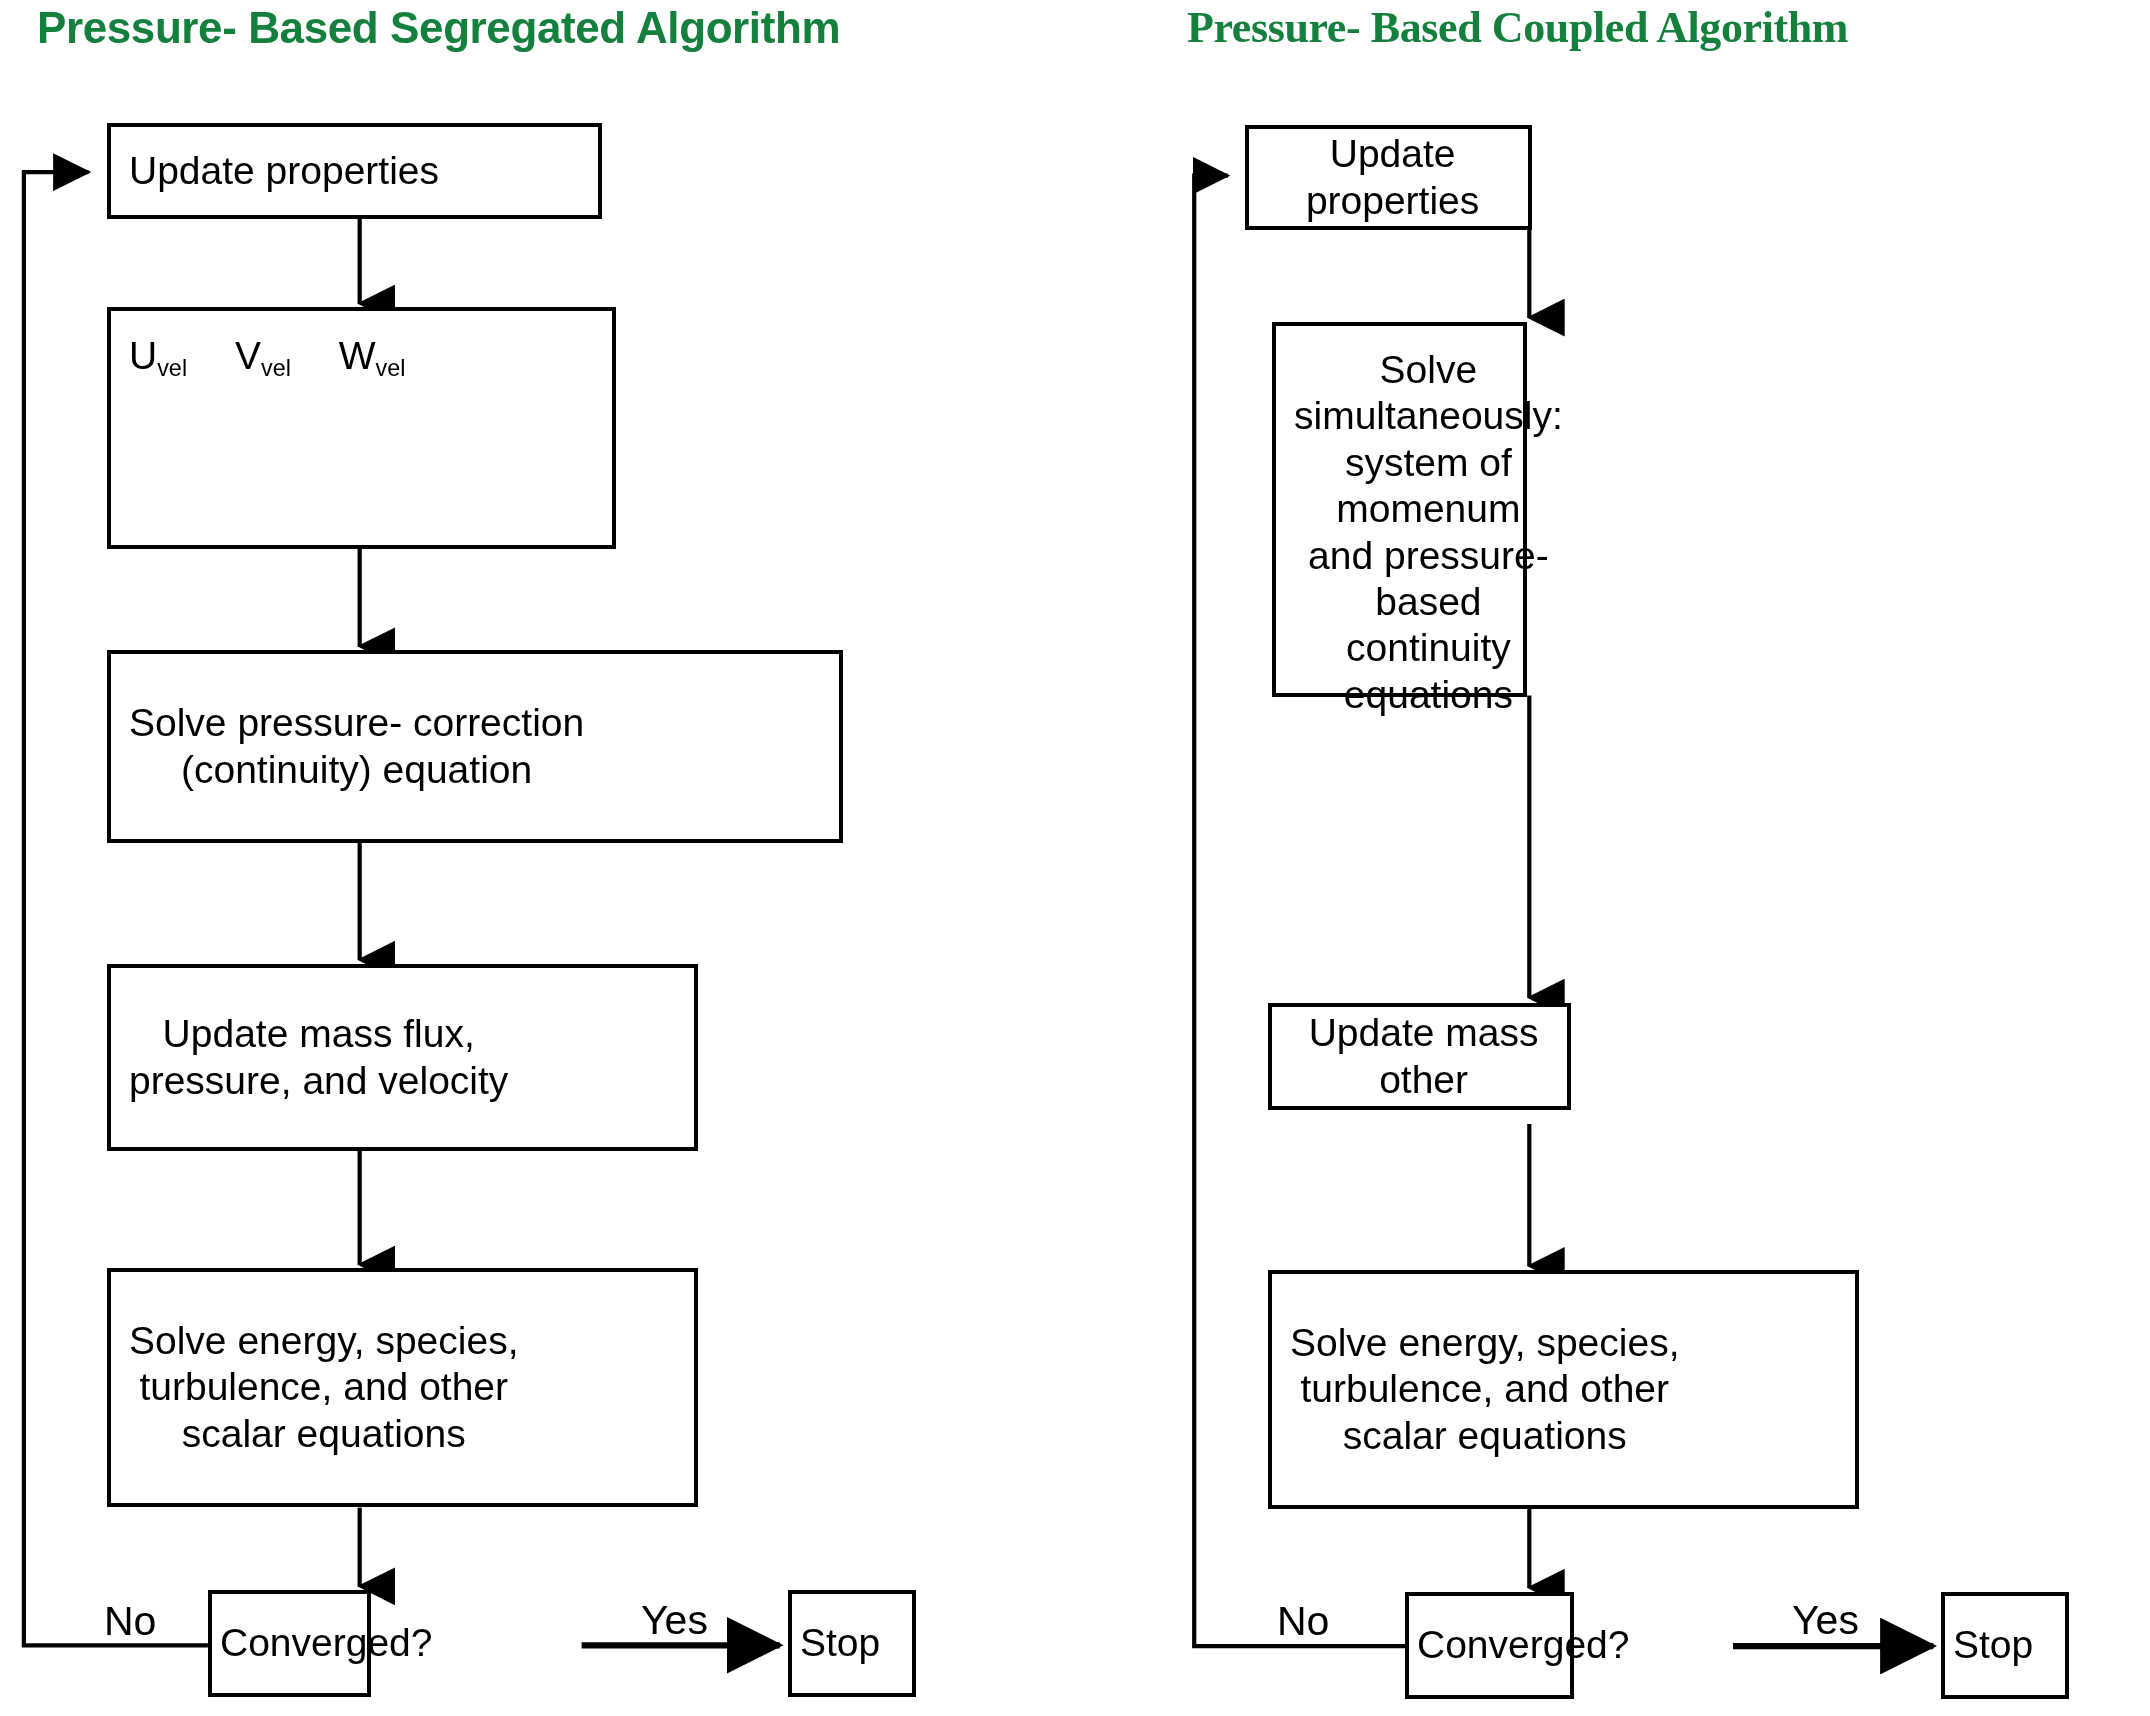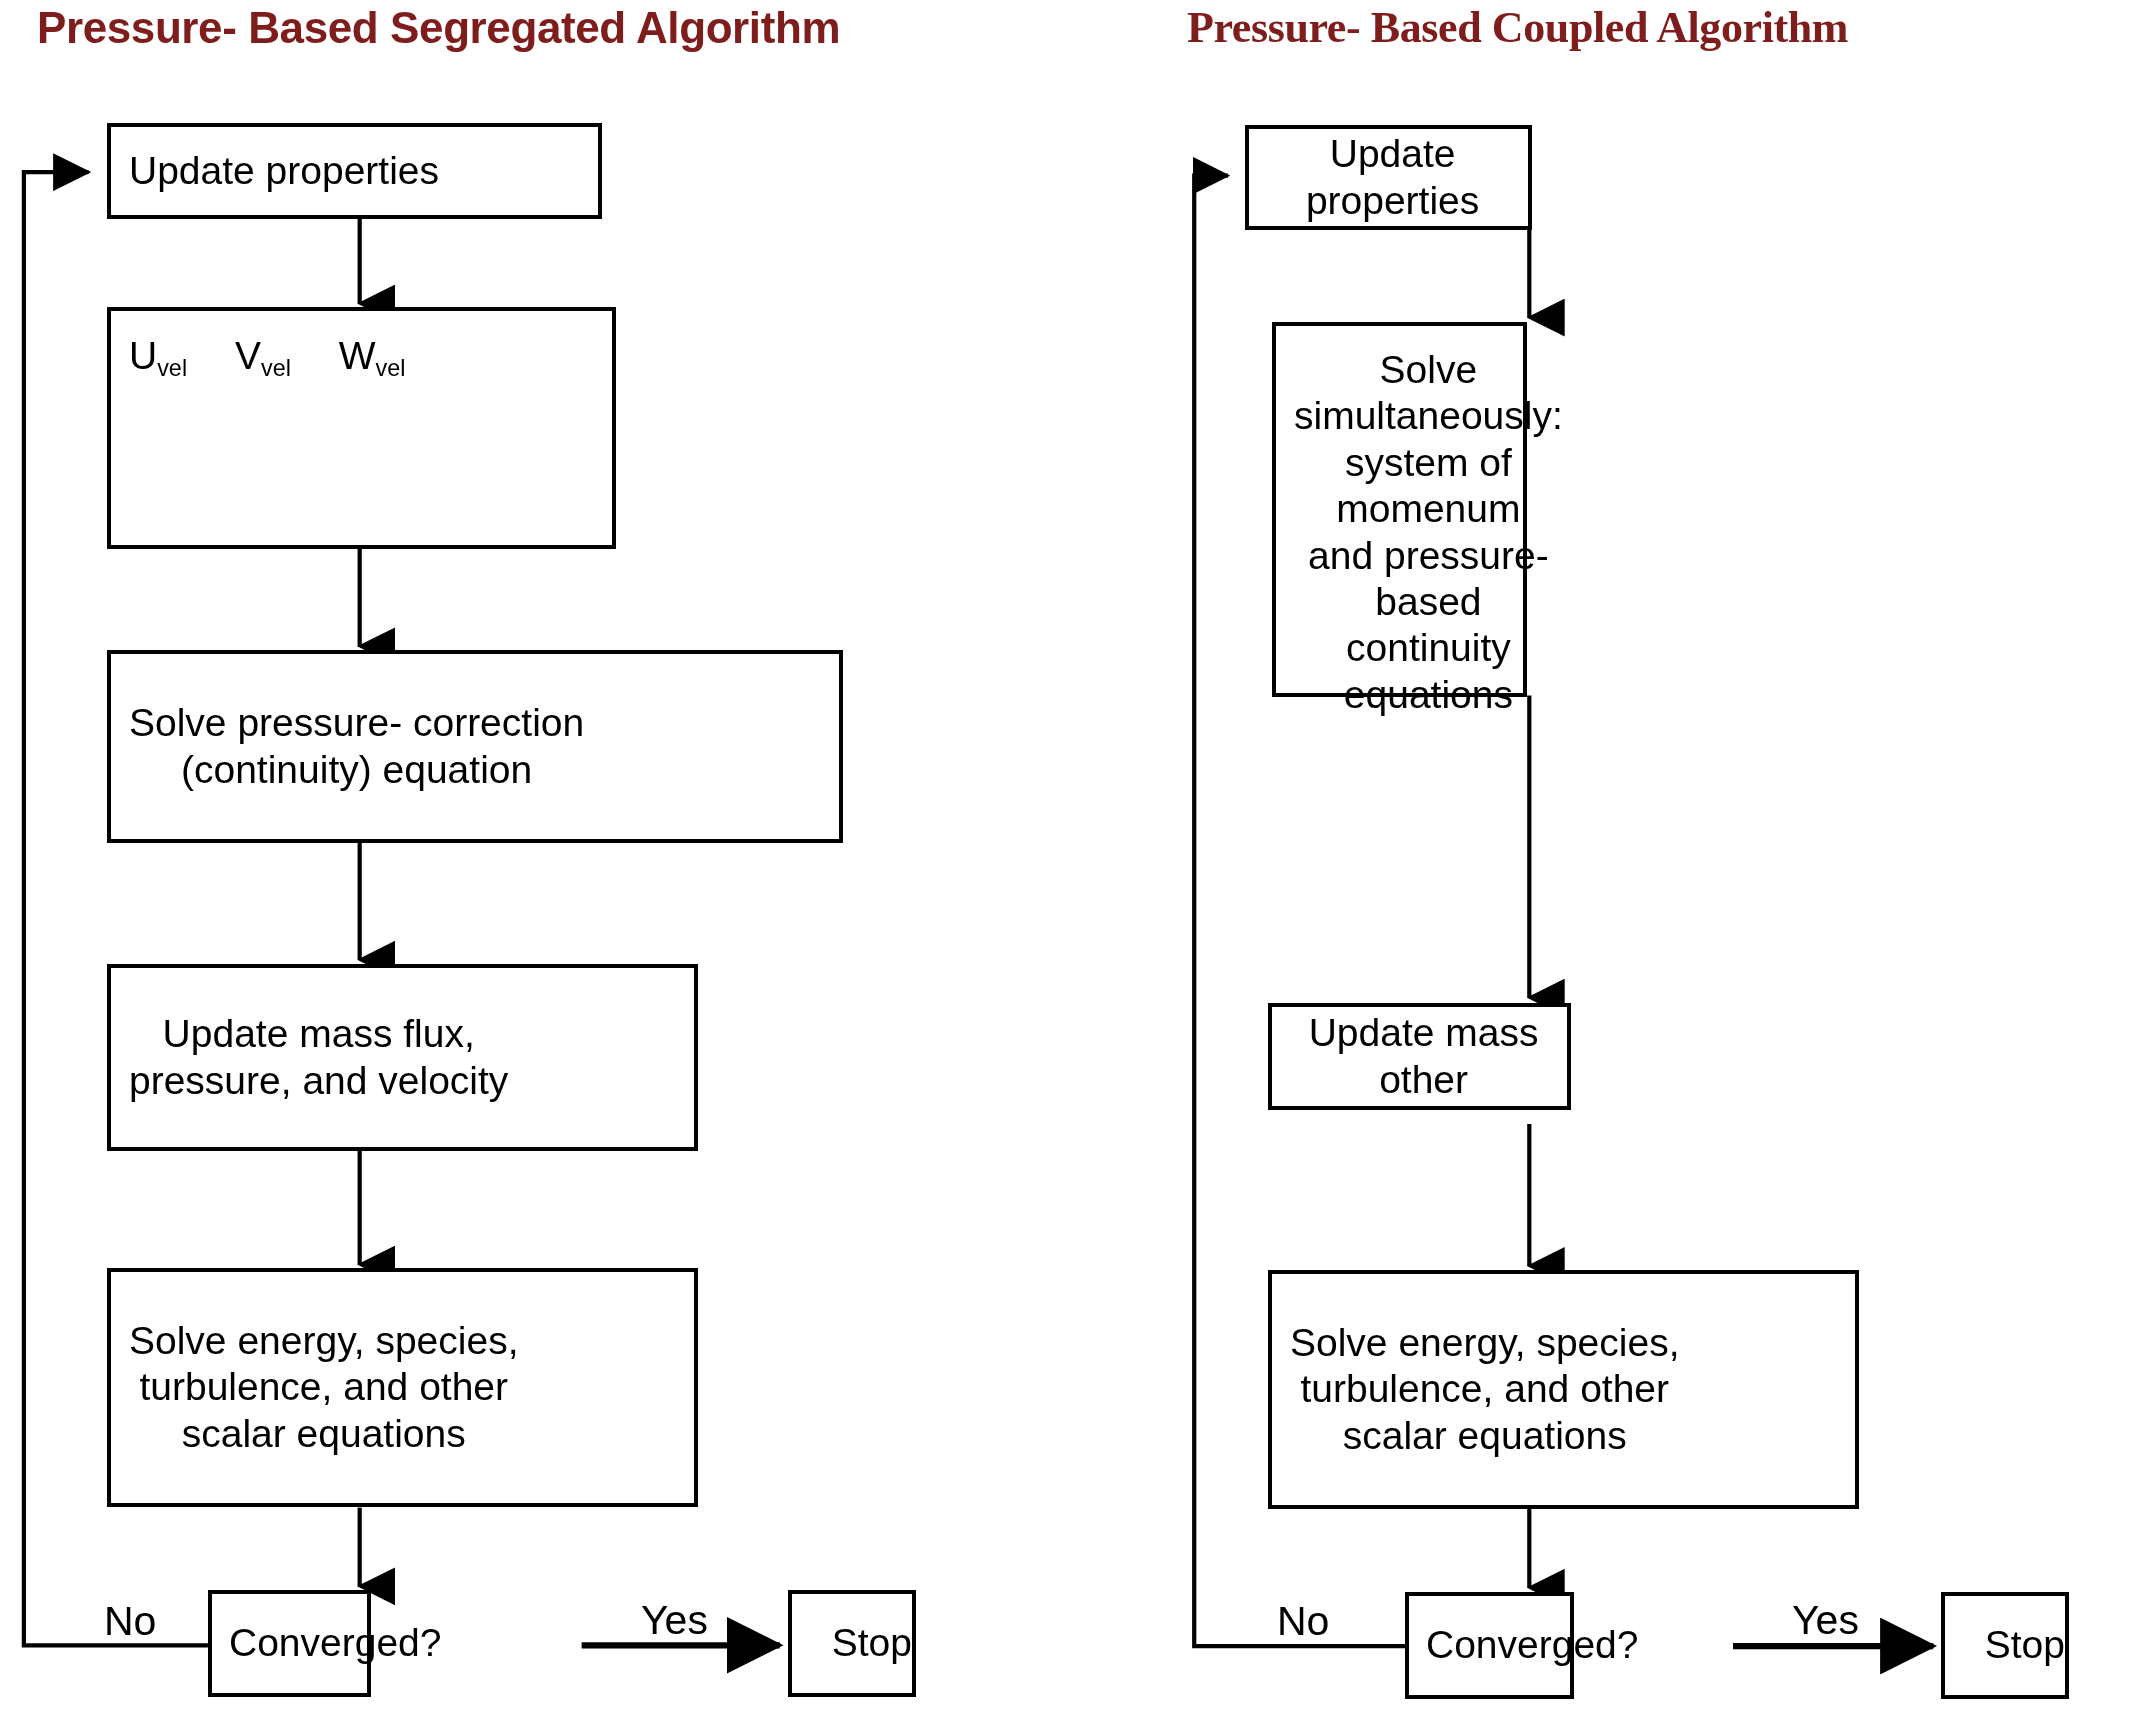--- a/index.html
+++ b/index.html
@@ -27,45 +27,45 @@
     width: 2151px;
     height: 1717px;
   }
   .col-title {
     position: absolute;
     font-weight: bold;
     font-size: 44px;
     line-height: 1;
     letter-spacing: -0.4px;
     white-space: nowrap;
-    color: #7f1d1d;
+    color: #15803d;
   }
   .node-box {
     position: absolute;
     box-sizing: border-box;
     background: #ffffff;
     border: 4.9px solid #000000;
     display: flex;
     align-items: center;
     justify-content: flex-start;
   }
   .node-text {
     font-size: 39px;
     line-height: 1.19;
     color: #000000;
     padding-left: 18px;
     padding-right: 9.8px;
     white-space: pre-line;
     text-align: center;
   }
   .node-text.center {
-    padding-left: 17px;
+    padding-left: 8px;
     padding-right: 0;
     width: 100%;
-    text-align: right;
+    text-align: left;
   }
   .edge-label {
     position: absolute;
     font-size: 41px;
     line-height: 1;
     color: #000000;
     white-space: nowrap;
   }
   .vel-row {
     display: block;

